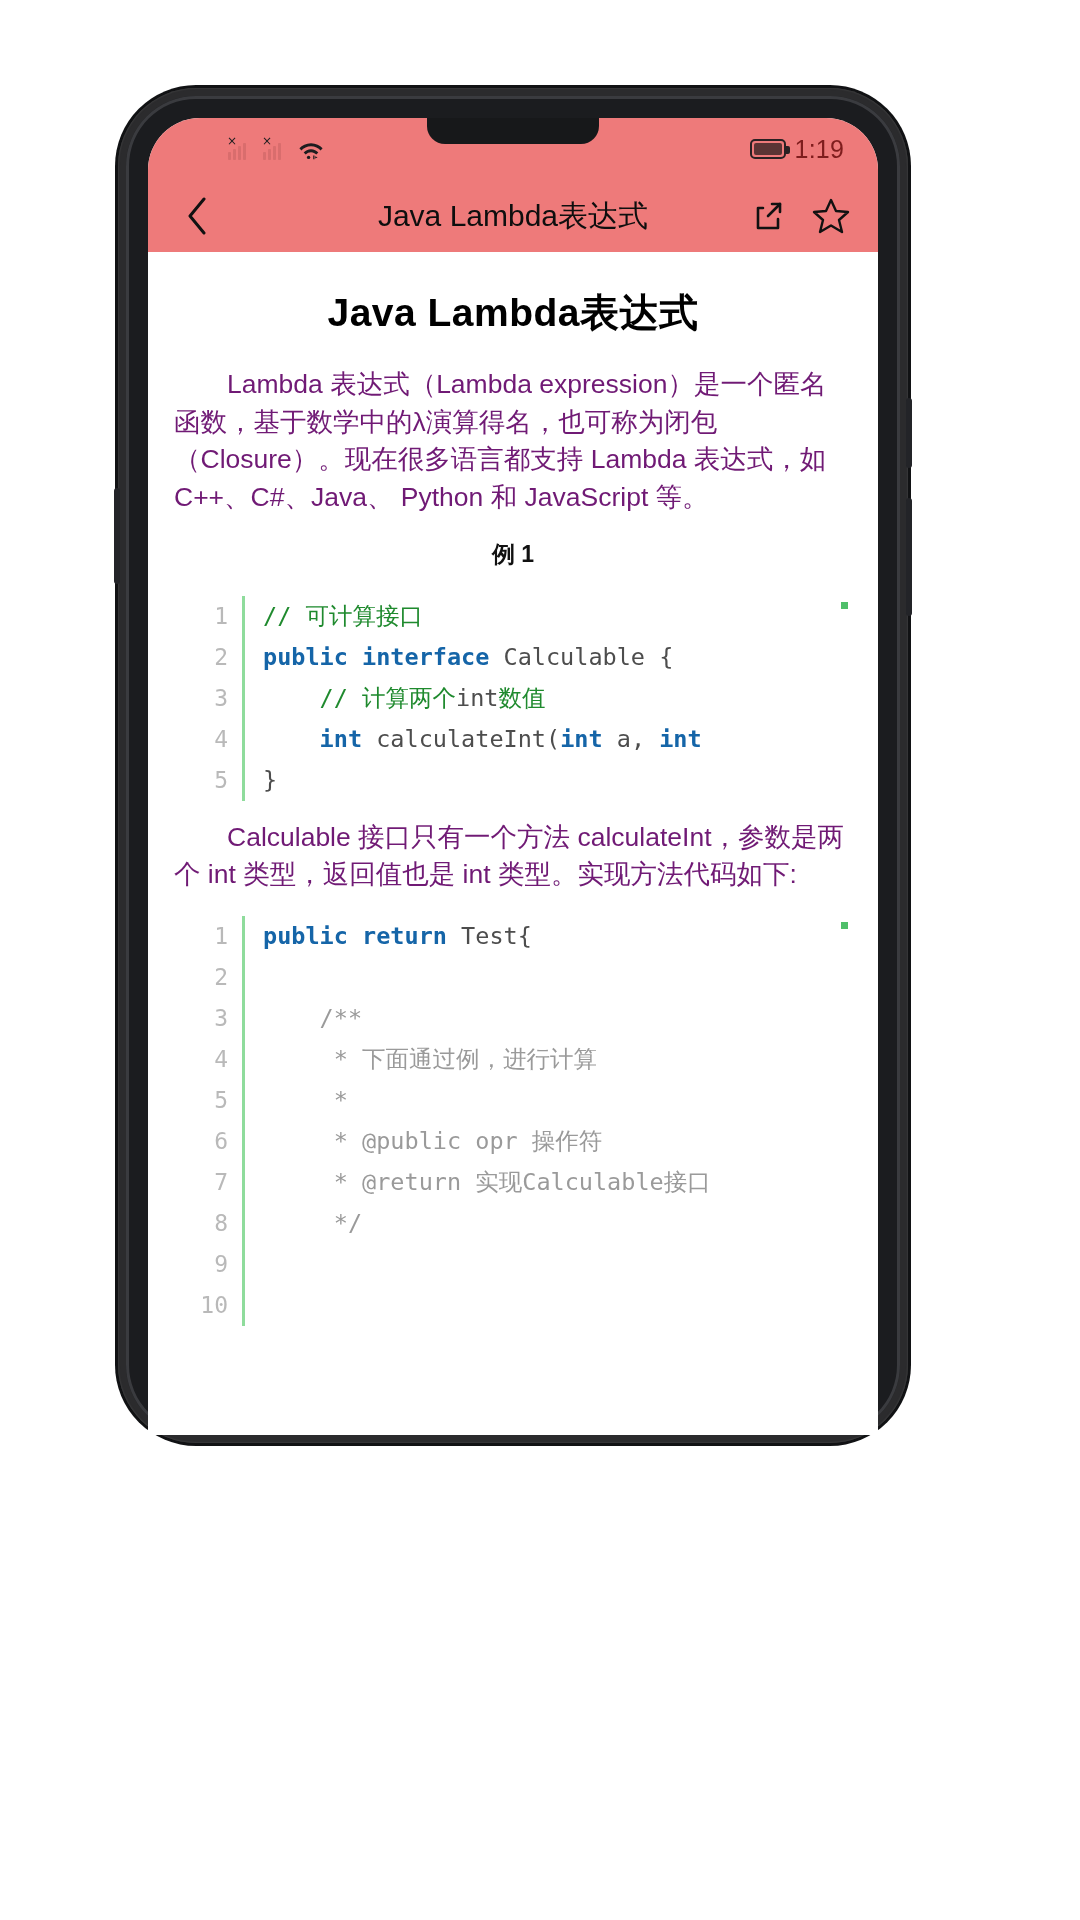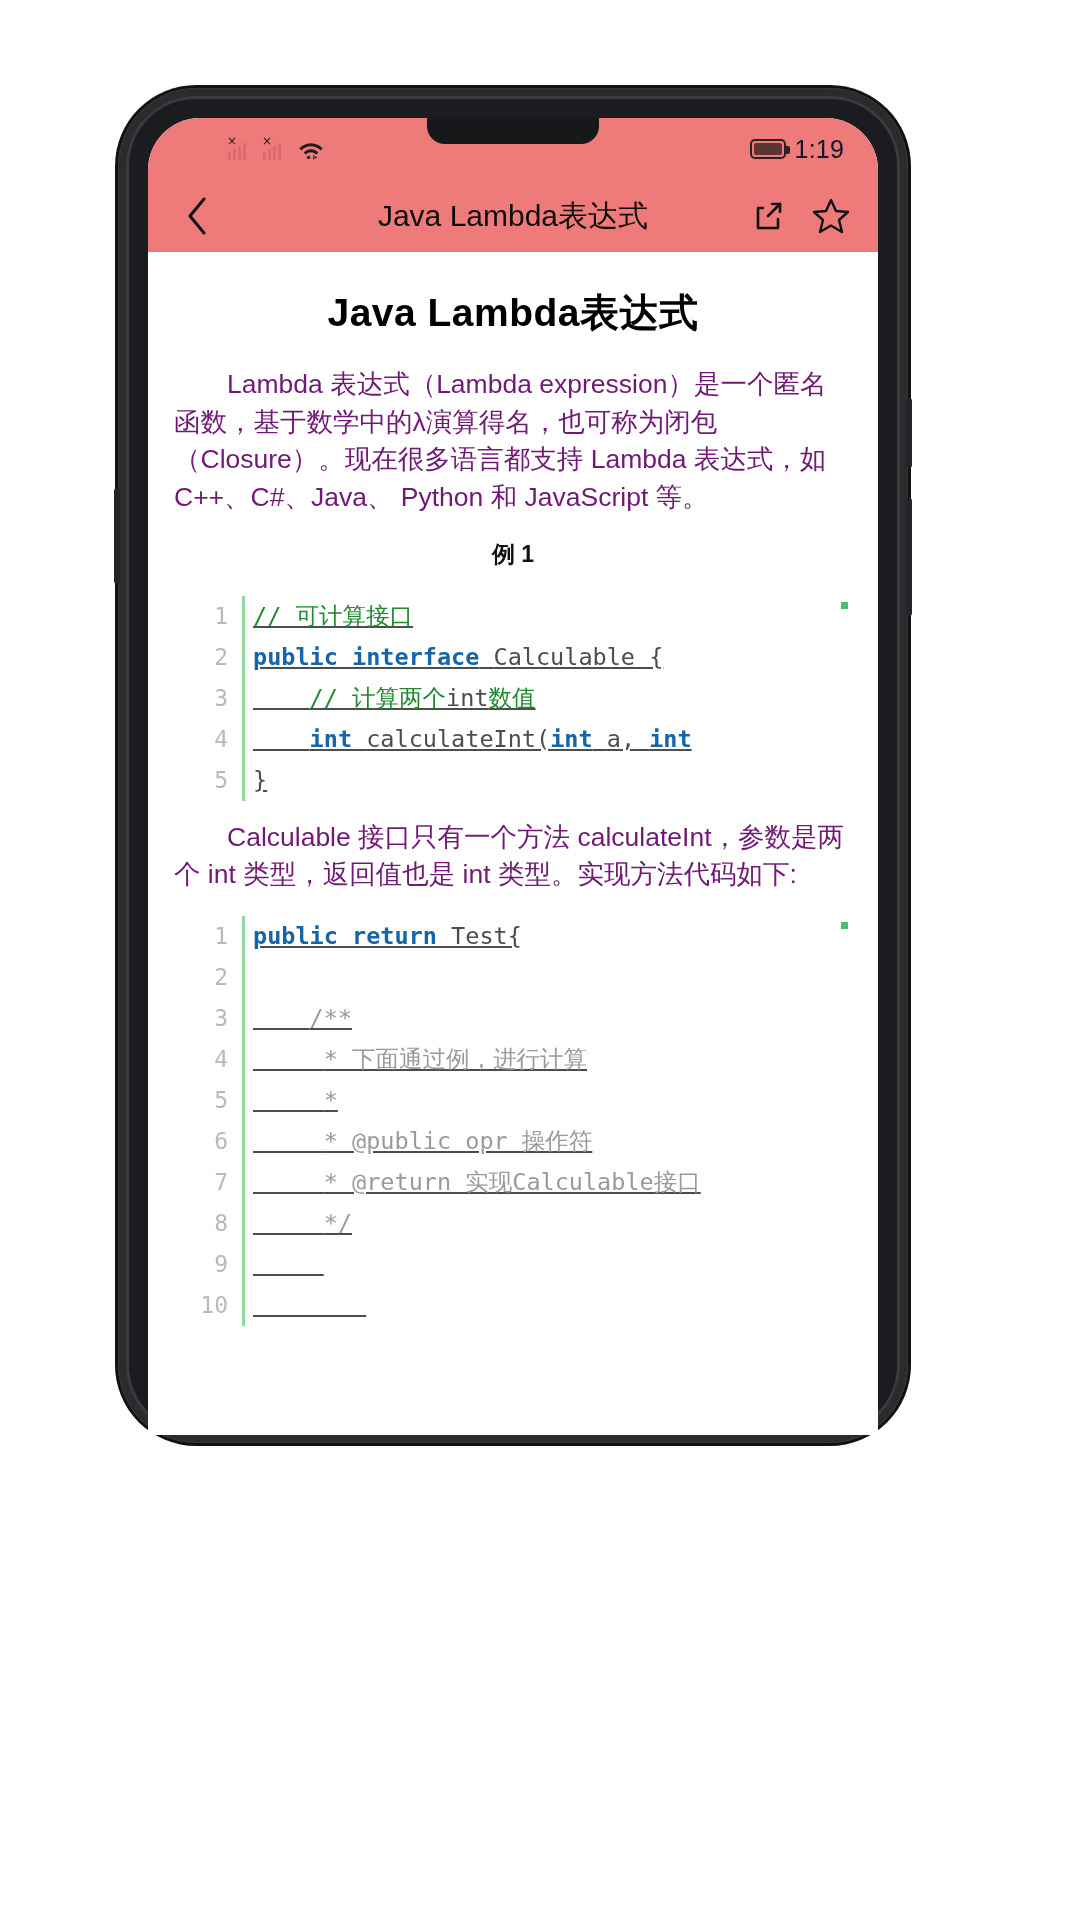--- a/index.html
+++ b/index.html
@@ -86,21 +86,21 @@
   .sig i:nth-child(3) { height: 11px; }
   .sig i:nth-child(4) { height: 14px; }
   .sig i:nth-child(5) { height: 17px; }
   .sig .x {
     position: absolute; top: -5px; left: -1px;
     font-size: 12px; color: #1d1d1f; line-height: 1;
     font-family: "DejaVu Sans", sans-serif;
   }
   .wifi { width: 26px; height: 21px; position: relative; }
   .time-txt {
-    font-size: 25px; color: #0f172a; letter-spacing: .2px;
+    font-size: 25px; color: #7f1d1d; letter-spacing: .2px;
     font-family: "Liberation Sans", sans-serif;
   }
   .battery {
     width: 36px; height: 20px;
     border: 2.5px solid #2a2022; border-radius: 5px;
     position: relative; padding: 2px;
   }
   .battery::after {
     content: ""; position: absolute; right: -6px; top: 5px;
     width: 4px; height: 8px; background: #2a2022; border-radius: 0 2px 2px 0;
@@ -181,28 +181,27 @@
   .gutter {
     width: 46px; flex: 0 0 46px;
     text-align: right; padding-right: 14px;
     color: #b9b9b9; font-size: 23px; line-height: 41px;
     font-family: "DejaVu Sans Mono", monospace;
     user-select: none;
   }
   .code-lines {
     flex: 1;
     border-left: 3px solid #8fdc9c;
-    padding-left: 8px;
+    padding-left: 18px;
     white-space: pre;
     font-size: 23.5px;
     line-height: 41px;
     font-family: "DejaVu Sans Mono", monospace;
     color: #4d4d4d;
     overflow: hidden;
-    text-decoration: underline;
   }
   .k { color: #1565a8; font-weight: bold; }
   .cm { color: #1f8a2e; }
   .cm2 { color: #4d4d4d; }
   .id { color: #4d4d4d; }
   .doc { color: #9a9a9a; }
 </style>
 </head>
 <body>
 

